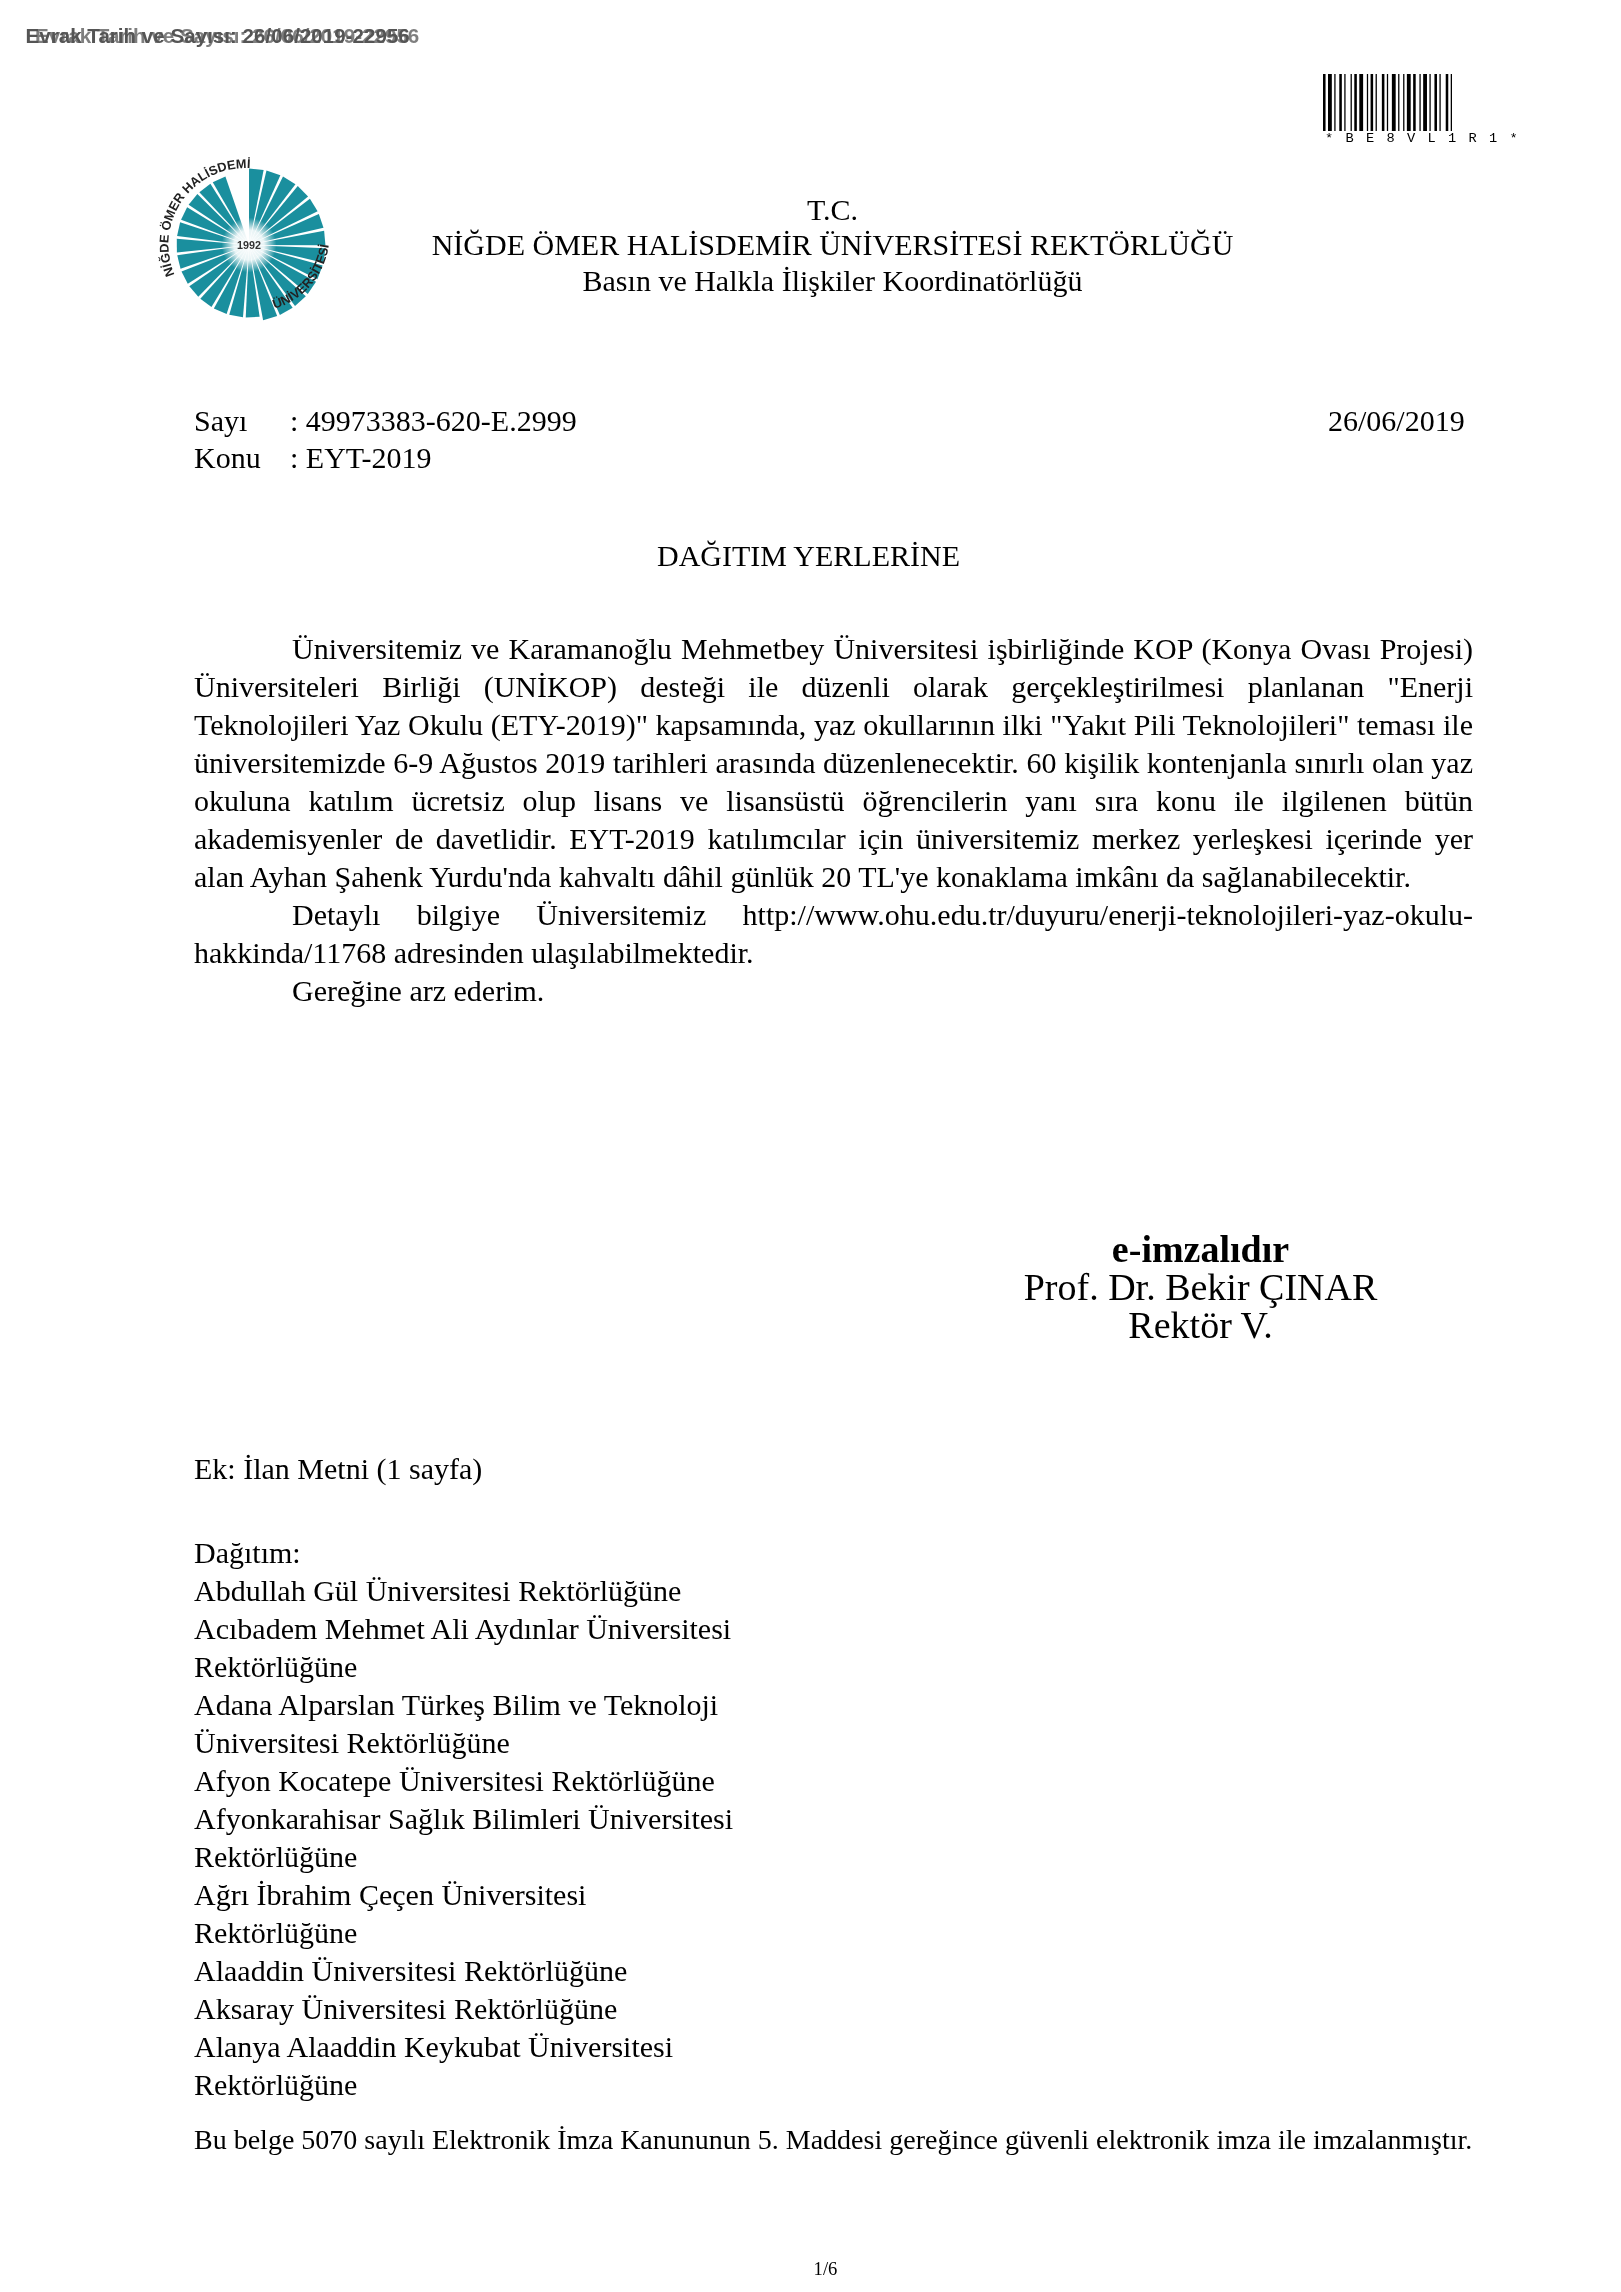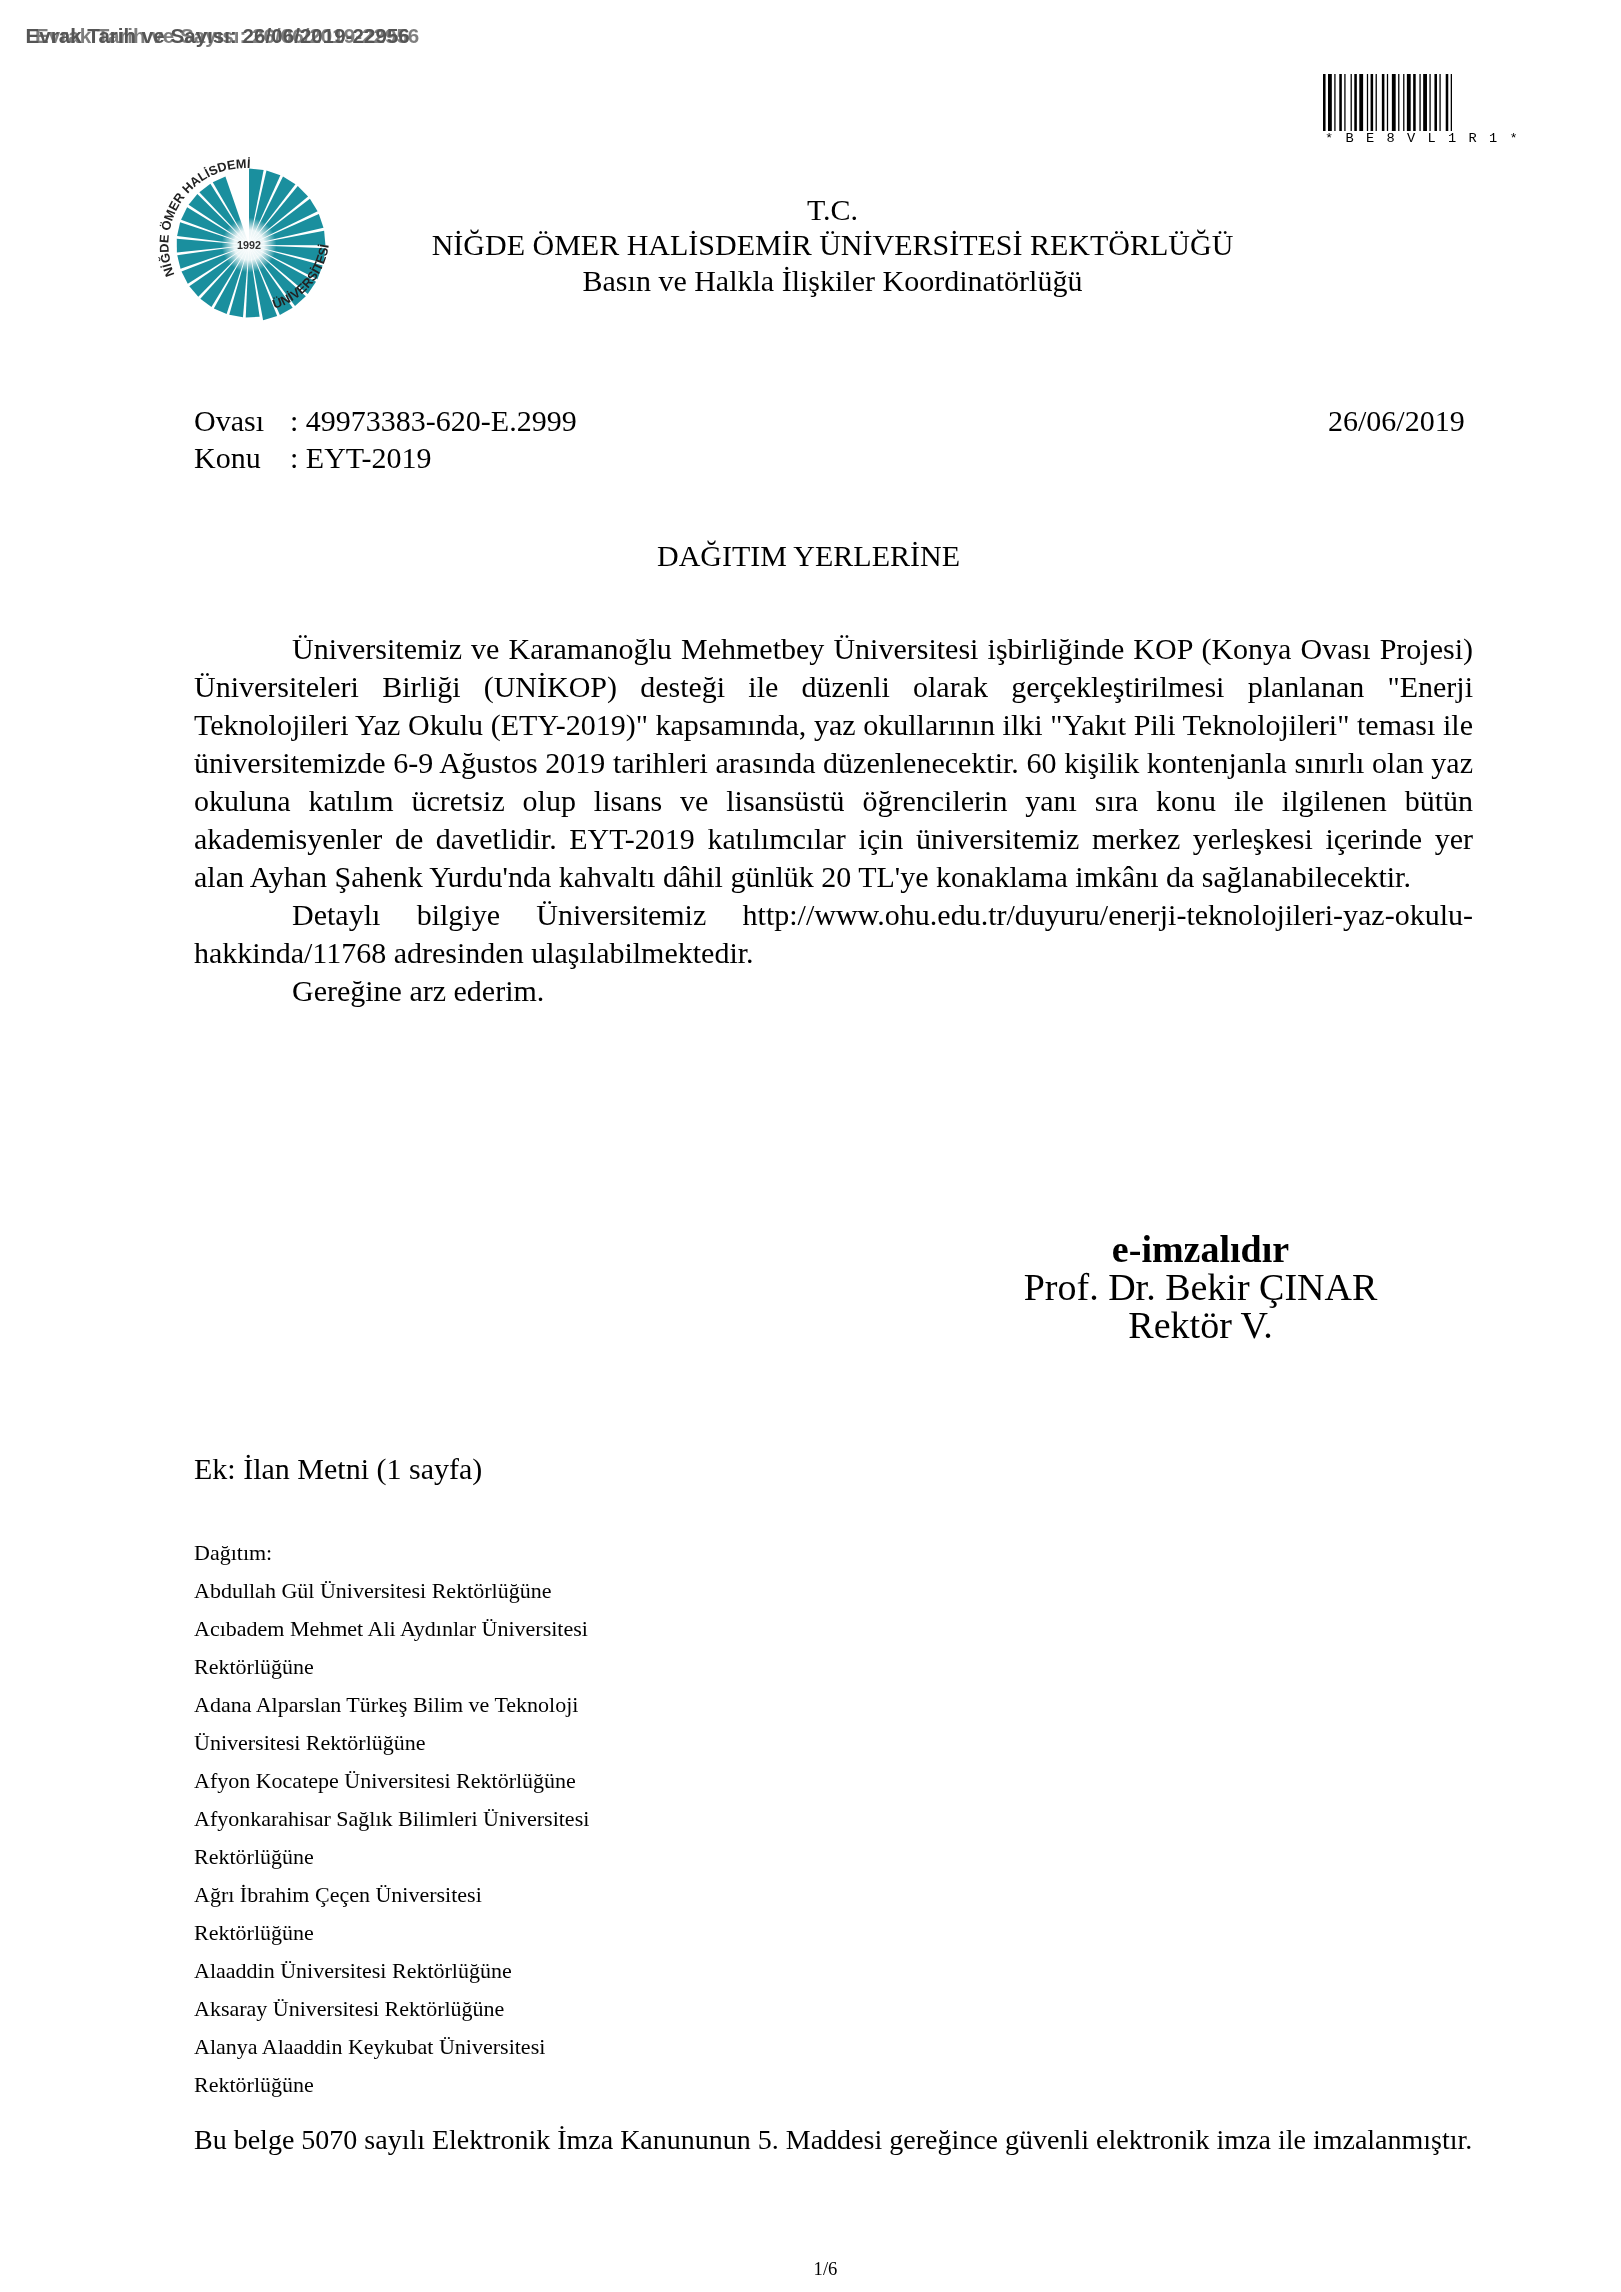--- a/index.html
+++ b/index.html
@@ -16,21 +16,21 @@
   .head { left: 372px; width: 921px; text-align: center; font-size: 30px; line-height: 35px; }
   .meta { font-size: 30px; line-height: 37px; }
   .meta .lbl { display: inline-block; width: 96px; }
   .title { left: 196px; width: 1225px; top: 539px; text-align: center; font-size: 30px; }
   .body { left: 194px; width: 1279px; top: 630px; font-size: 30px; line-height: 38px; text-align: justify; }
   .body p { margin: 0; text-indent: 98px; }
   .body p.last { text-align: left; }
   .sig { left: 980px; width: 441px; text-align: center; font-size: 38px; line-height: 38px; top: 1230px; }
   .sig .bold { font-weight: bold; }
   .ek { left: 194px; top: 1436px; font-size: 30px; margin-top: 16px; }
-  .dist { left: 194px; top: 1534px; font-size: 22px; line-height: 38px; }
+  .dist { left: 194px; top: 1534px; font-size: 30px; line-height: 38px; }
   .dist div { white-space: nowrap; }
   .footer-note { left: 194px; top: 2124px; font-size: 28px; white-space: nowrap; }
   .pagenum { left: 0; width: 1621px; text-align: center; top: 2258px; font-size: 18.6px; padding-left: 15px; }
 </style>
 </head>
 <body>
 
 <div class="abs stamp">Evrak Tarih ve Sayısı: 26/06/2019-22956</div>
 <div class="abs stamp b">Evrak Tarih ve Sayısı: 26/06/2019-22956</div>
 
@@ -110,21 +110,21 @@
     <textPath href="#arcBot">ÜNİVERSİTESİ</textPath>
   </text>
 </svg>
 
 <div class="abs head" style="top:192px;">T.C.</div>
 <div class="abs head" style="top:227px;">NİĞDE ÖMER HALİSDEMİR ÜNİVERSİTESİ REKTÖRLÜĞÜ</div>
 <div class="abs head" style="top:263px;">Basın ve Halkla İlişkiler Koordinatörlüğü</div>
 
 <div class="abs meta" style="left:194px; top:402px;">
   <div>
-    <span class="lbl">Ovası</span><span>: 49973383-620-E.2999</span>
+    <span class="lbl">Sayı</span><span>: 49973383-620-E.2999</span>
   </div>
   <div>
     <span class="lbl">Konu</span><span>: EYT-2019</span>
   </div>
 </div>
 <div class="abs meta" style="left:1328px; top:402px;">26/06/2019</div>
 
 <div class="abs title">DAĞITIM YERLERİNE</div>
 
 <div class="abs body">

